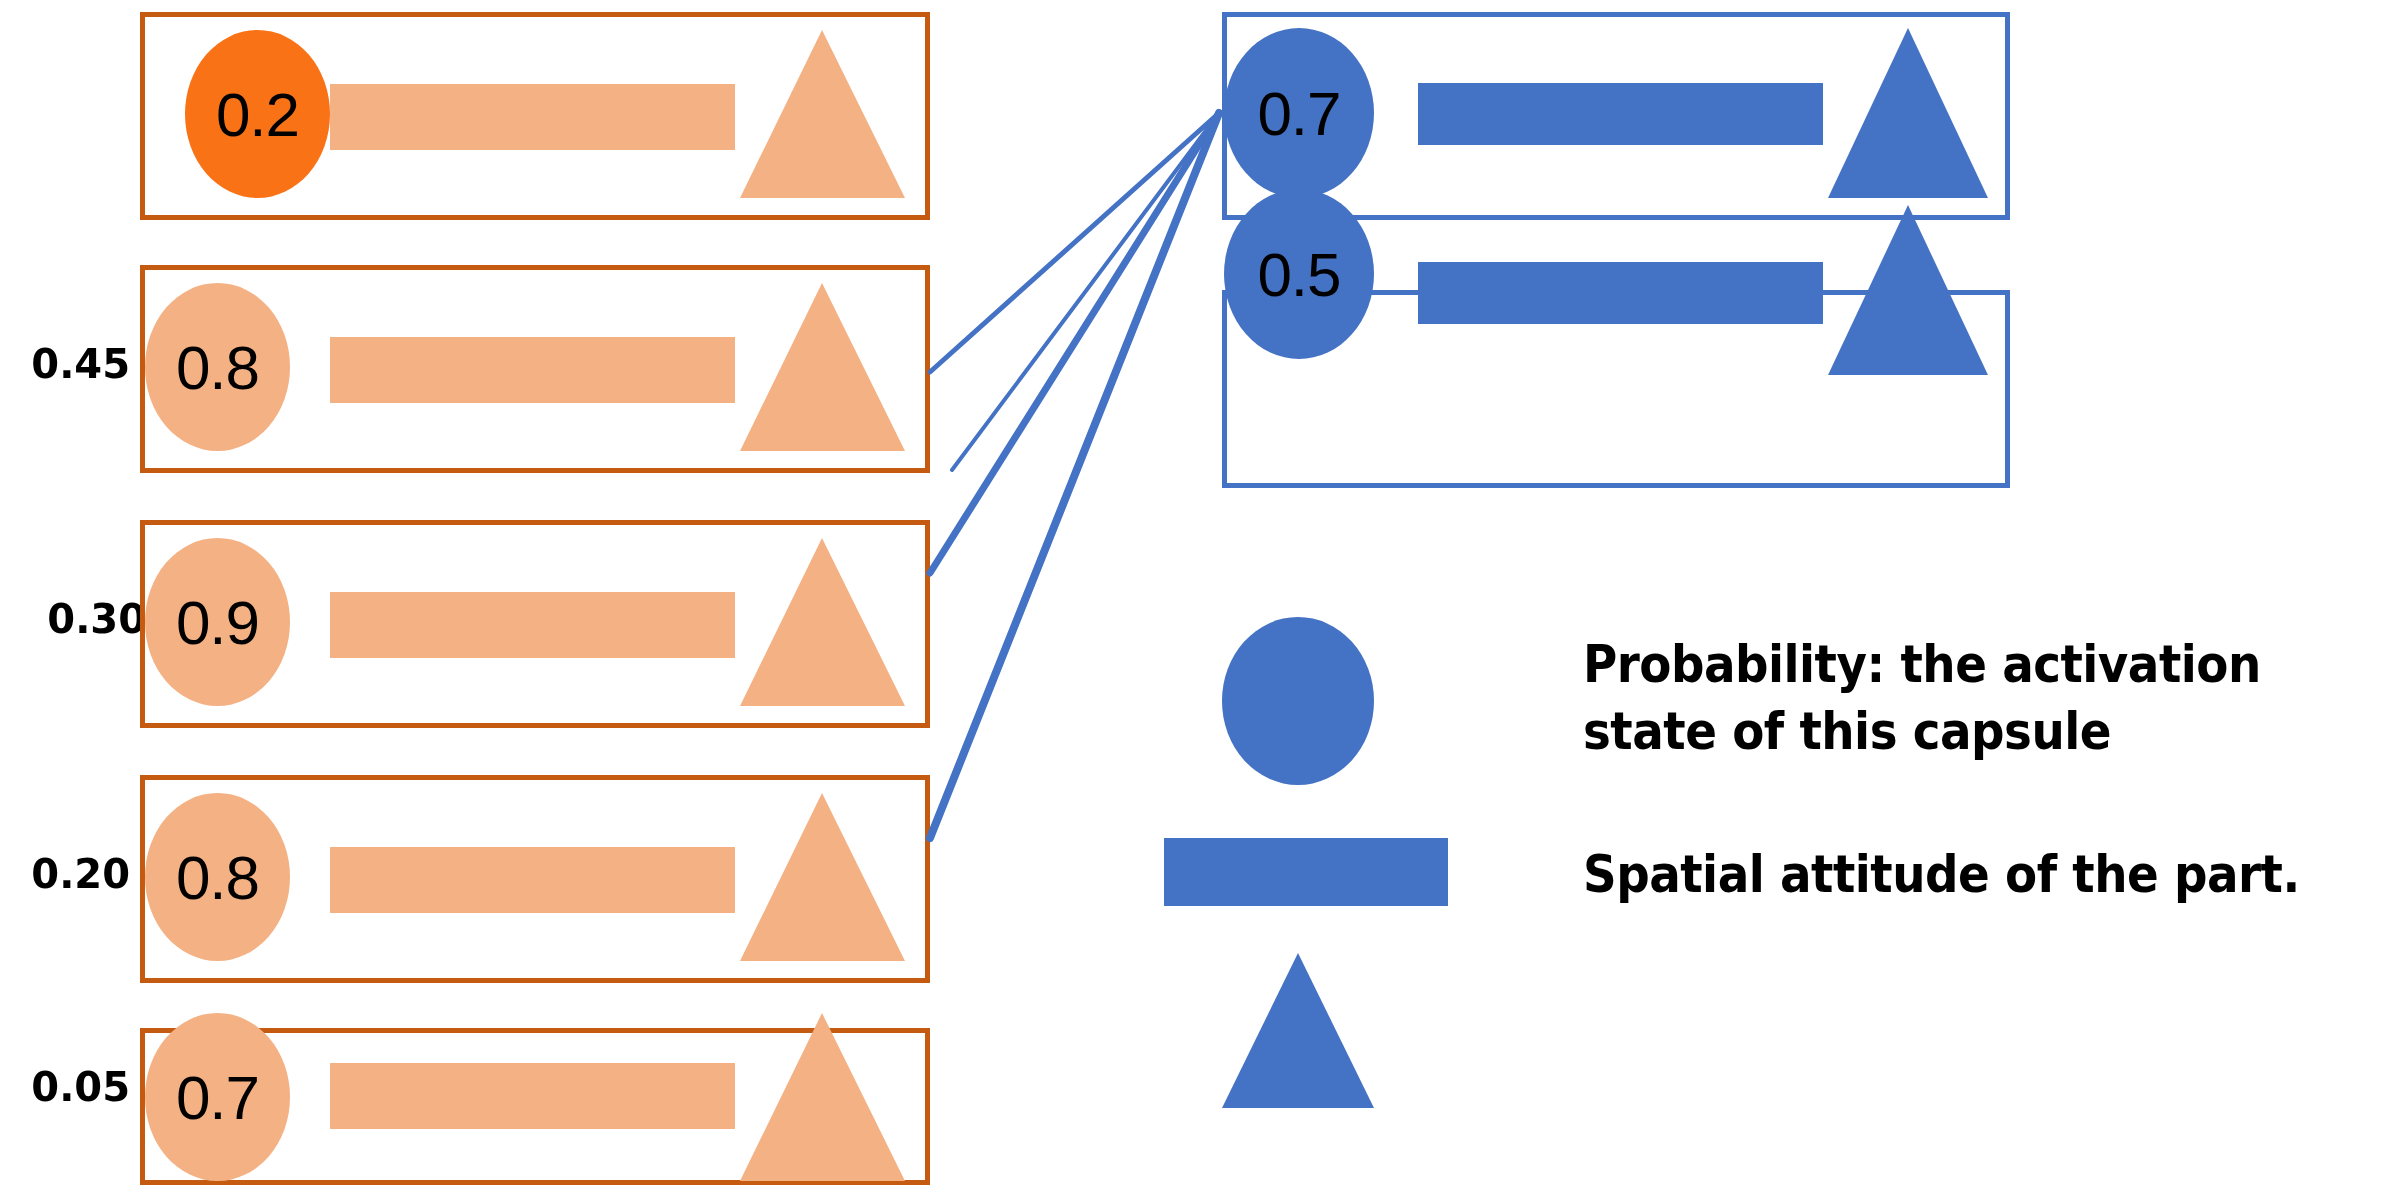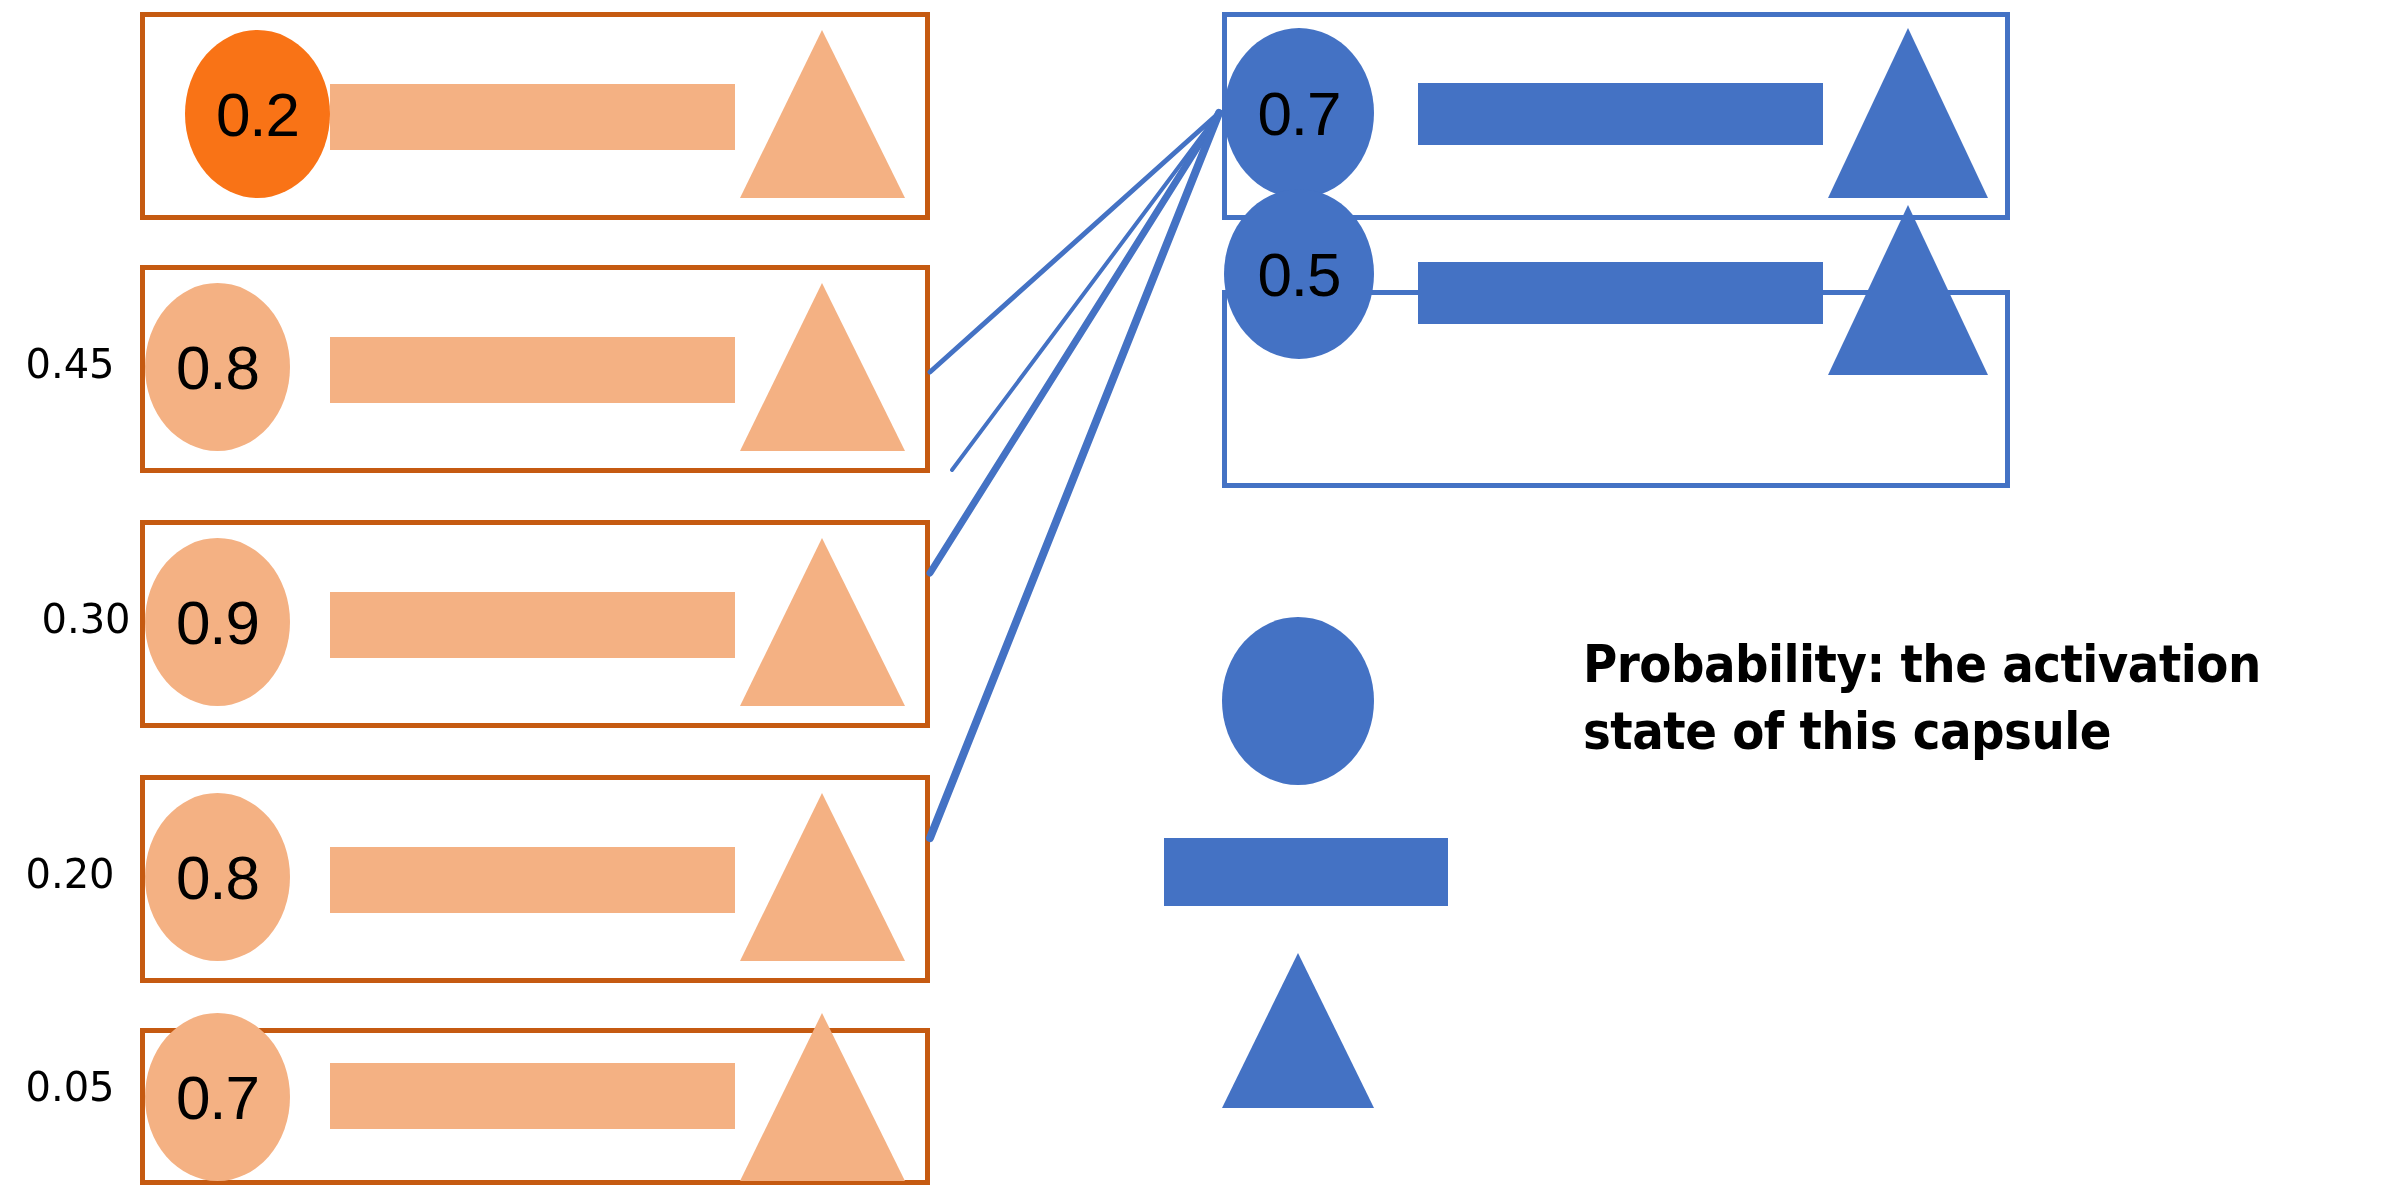--- a/index.html
+++ b/index.html
@@ -58,24 +58,24 @@
   
   .tri {
     position: absolute;
   }
   .tri svg { display: block; }
 
   
   .weight-label {
     position: absolute;
     font-family: "DejaVu Sans", sans-serif;
-    font-weight: normal;
+    font-weight: bold;
     color: #000000;
     white-space: nowrap;
-    text-align: center;
+    text-align: right;
   }
 
   
   #connectors {
     position: absolute;
     left: 0;
     top: 0;
     width: 2388px;
     height: 1197px;
     pointer-events: none;
@@ -178,20 +178,21 @@
   <div class="tri" style="left:1828px; top:205px; width:160px; height:170px;">
     <svg width="160" height="170" viewBox="0 0 160 170">
         <polygon points="80,0 160,170 0,170" fill="#4472C4"></polygon>
       </svg>
   </div>
 
   <div class="legend-glyph legend-ellipse" style="left:1222px; top:617px; width:152px; height:168px;"></div>
   <div class="legend-text" style="left:1583px; top:631px; width:790px; font-size:52px;">Probability: the activation state of this capsule</div>
 
   <div class="legend-glyph legend-rect" style="left:1164px; top:838px; width:284px; height:68px;"></div>
+  <div class="legend-text" style="left:1583px; top:841px; width:800px; font-size:52px;">Spatial attitude of the part.</div>
 
   <div class="tri" style="left:1222px; top:953px; width:152px; height:155px;">
     <svg width="152" height="155" viewBox="0 0 152 155">
         <polygon points="76,0 152,155 0,155" fill="#4472C4"></polygon>
       </svg>
   </div>
 
 </div>
 
 </body></html>

